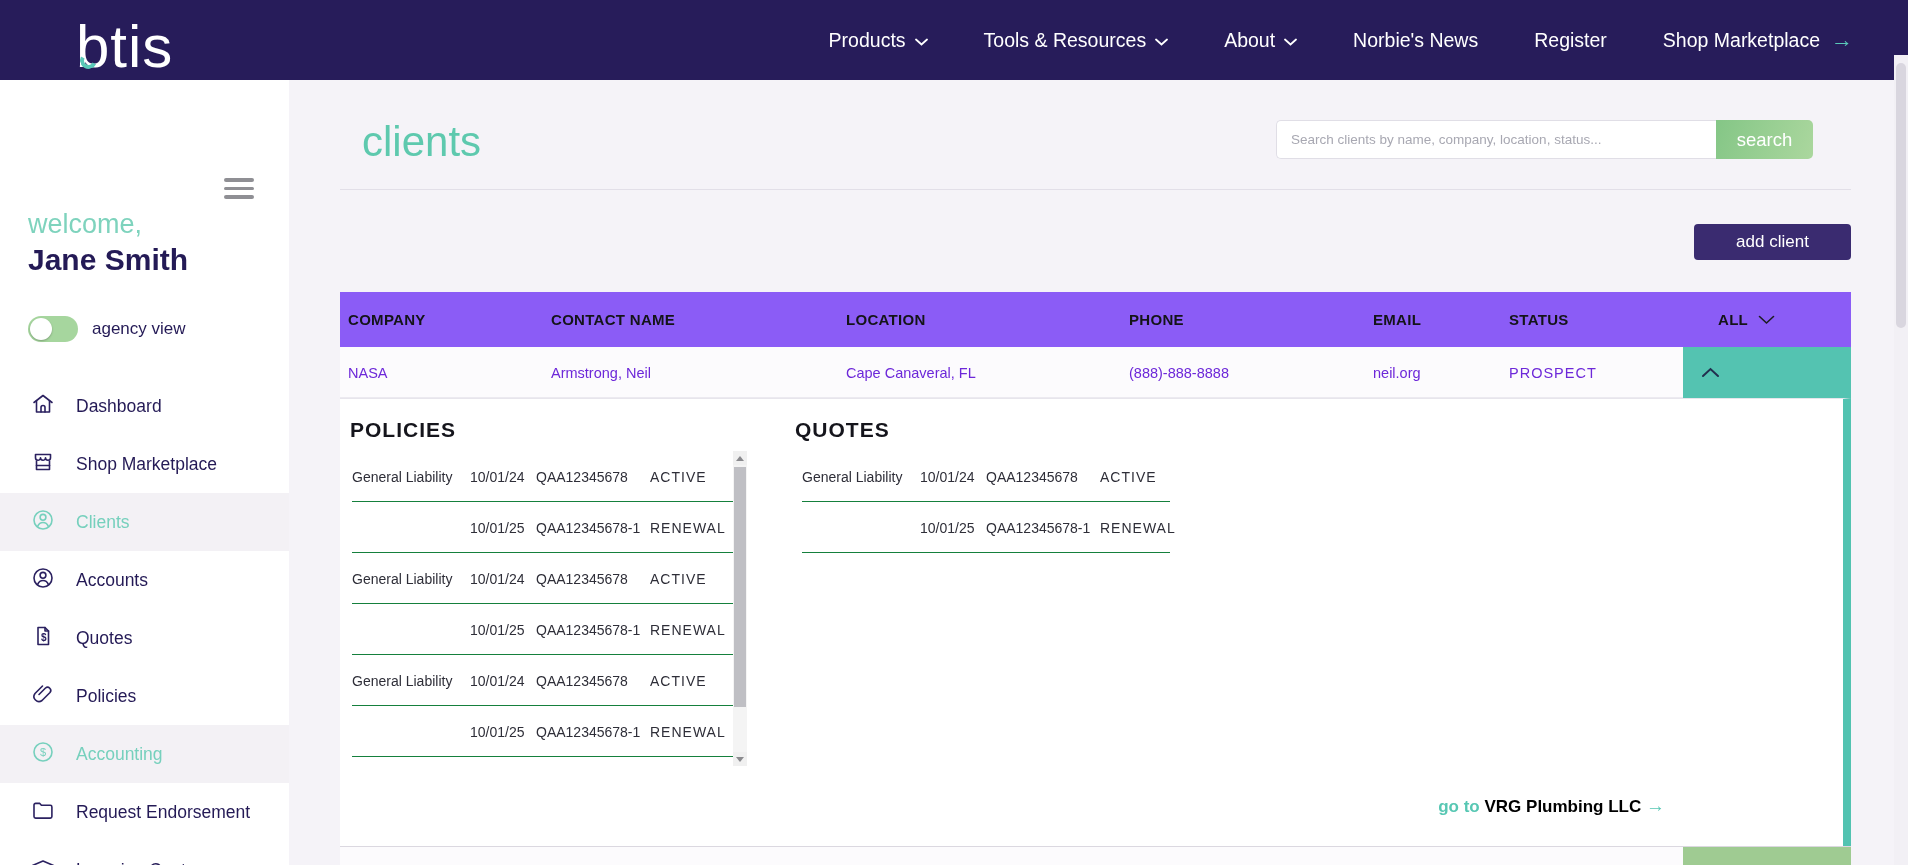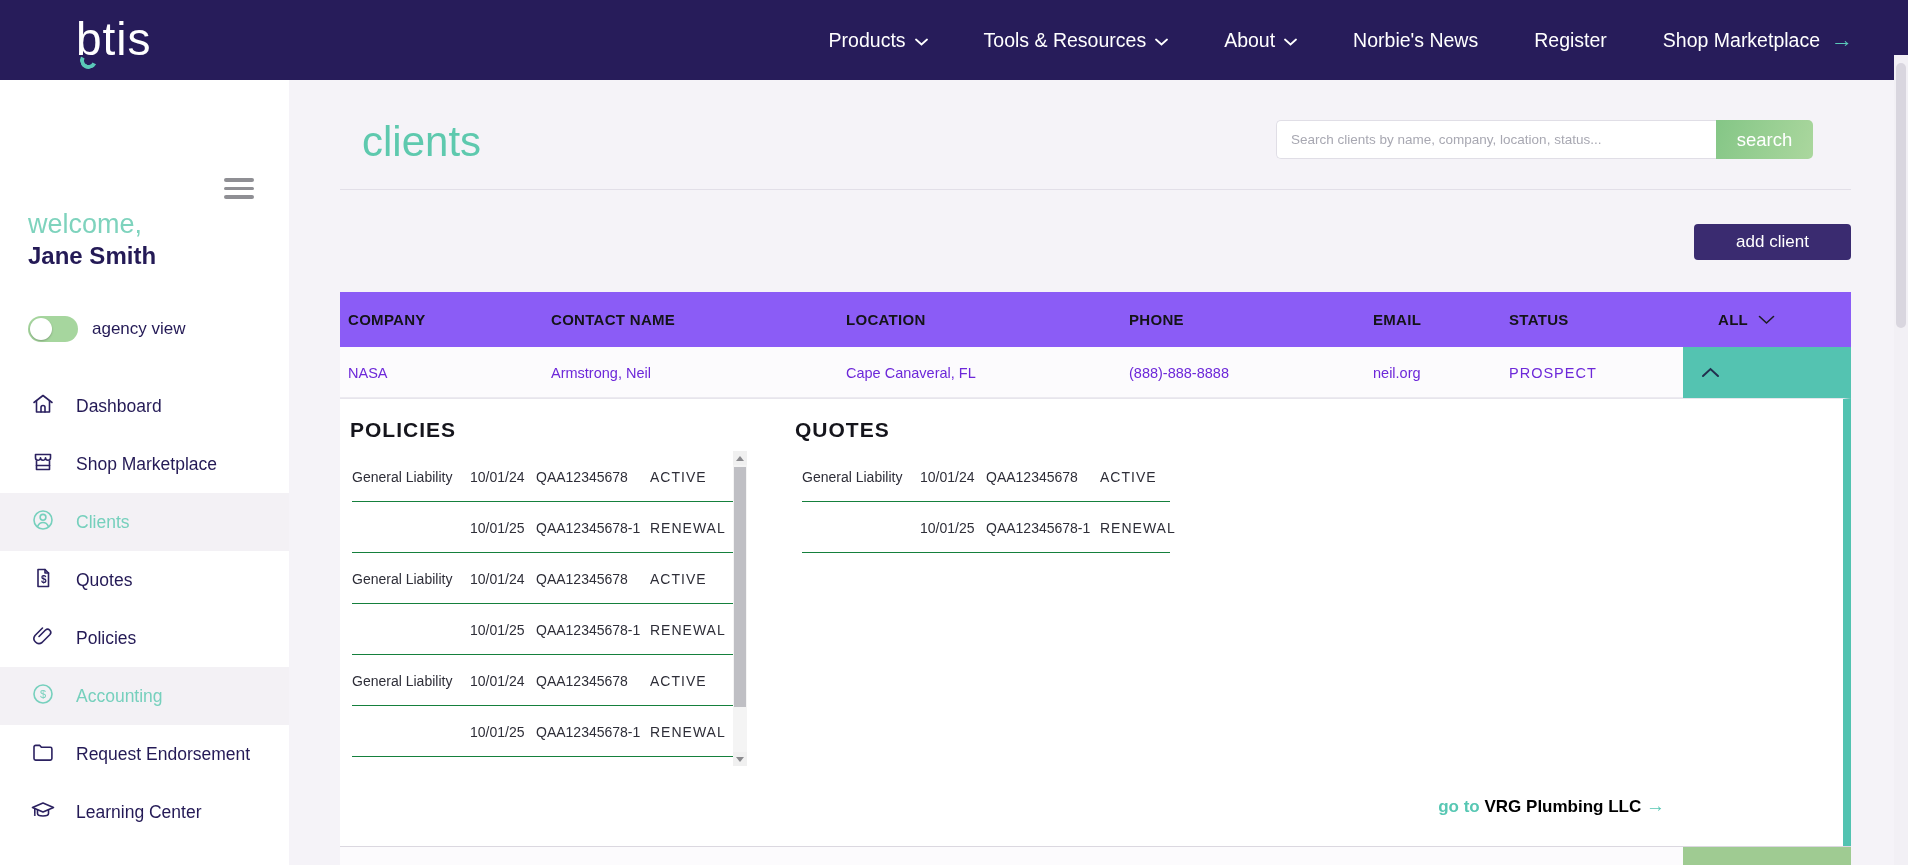--- a/index.html
+++ b/index.html
@@ -2,41 +2,41 @@
 <html><head>
 <meta charset="utf-8">
 <style>
   * { margin:0; padding:0; box-sizing:border-box; }
   html,body { width:1908px; height:865px; overflow:hidden; background:#f5f3f8;
     font-family:"Liberation Sans", sans-serif; }
   #stage { position:relative; width:1908px; height:865px; overflow:hidden; }
 
   
   .topnav { position:absolute; left:0; top:0; width:1908px; height:80px; background:#271c5a; z-index:30; }
-  .logo { position:absolute; left:76px; top:12px; color:#ffffff; font-size:46px; font-weight:500;
+  .logo { position:absolute; left:76px; top:12px; color:#ffffff; font-size:60px; font-weight:500;
     letter-spacing:1px; }
   .logo-arc { position:absolute; left:80px; top:52px; width:17px; height:17px; border:4px solid transparent;
     border-bottom-color:#5ac8b8; border-left-color:#5ac8b8; border-radius:50%; transform:rotate(-18deg); }
   .navmenu { position:absolute; right:55px; top:0; height:80px; display:flex; align-items:center; gap:56px; }
   .navitem { display:flex; align-items:center; gap:9px; color:#ffffff; font-size:19.5px; font-weight:500;
     cursor:pointer; white-space:nowrap; }
   .nav-chev svg { display:block; margin-top:3px; }
   .nav-arrow { color:#5ac8b8; font-size:22px; font-weight:700; margin-left:2px; }
 
   
   .pg-scroll { position:absolute; right:0; top:55px; width:14px; height:810px; background:#f2f0f5; z-index:40; }
   .pg-thumb { position:absolute; right:2px; top:8px; width:10px; height:265px; background:#d9d6df; border-radius:5px; }
 
   
   .sidebar { position:absolute; left:0; top:80px; width:289px; height:785px; background:#ffffff; z-index:20; }
   .hamburger { position:absolute; left:224px; top:98px; width:30px; cursor:pointer; }
   .hamburger i { display:block; width:30px; height:3.5px; background:#8f8f94; border-radius:2px; margin-bottom:5px; }
   .welcome { position:absolute; left:28px; top:128px; line-height:1.2; }
   .welcome .w1 { font-size:27px; font-weight:500; color:#7ed3bd; }
-  .welcome .w2 { font-size:24px; font-weight:700; color:#241a56; margin-top:2px; }
+  .welcome .w2 { font-size:30px; font-weight:700; color:#241a56; margin-top:2px; }
   .agency { position:absolute; left:28px; top:236px; display:flex; align-items:center; gap:14px; }
   .toggle { position:relative; width:50px; height:26px; background:#a6d69e; border-radius:13px; cursor:pointer; }
   .knob { position:absolute; left:2px; top:2px; width:22px; height:22px; background:#ffffff; border-radius:50%;
     box-shadow:0 1px 2px rgba(0,0,0,.25); }
   .agency-label { font-size:17px; color:#241a56; font-weight:500; }
   .sidemenu { position:absolute; left:0; top:297px; width:289px; }
   .side-item { display:flex; align-items:center; height:58px; padding-left:30px; gap:20px; cursor:pointer;
     color:#2b2160;text-align:center; }
   .side-item .lbl { font-size:17.5px; font-weight:500; color:#241a56; white-space:nowrap; }
   .side-item svg { flex:0 0 auto; }
@@ -203,20 +203,30 @@
         <span>
           <svg width="26" height="26" viewBox="0 0 26 26" fill="none" stroke="currentColor" stroke-width="1.6" stroke-linecap="round" stroke-linejoin="round">
               <circle cx="13" cy="13" r="9"></circle>
               <circle cx="13" cy="10.3" r="2.9"></circle>
               <path d="M7.6 19.4 c1.2-2.7 3-3.9 5.4-3.9 s4.2 1.2 5.4 3.9"></path>
             </svg>
         </span>
         <span class="lbl">Clients</span>
       </div>
 
+      <div class="side-item">
+        <span>
+          <svg width="26" height="26" viewBox="0 0 26 26" fill="none" stroke="currentColor" stroke-width="1.6" stroke-linecap="round" stroke-linejoin="round">
+              <circle cx="13" cy="13" r="9"></circle>
+              <circle cx="13" cy="10.3" r="2.9"></circle>
+              <path d="M7.6 19.4 c1.2-2.7 3-3.9 5.4-3.9 s4.2 1.2 5.4 3.9"></path>
+            </svg>
+        </span>
+        <span class="lbl">Accounts</span>
+      </div>
 
       <div class="side-item">
         <span>
           <svg width="26" height="26" viewBox="0 0 26 26" fill="none" stroke="currentColor" stroke-width="1.6" stroke-linecap="round" stroke-linejoin="round">
               <path d="M8 4.5 h7 l3.5 3.5 V21.5 H8 z"></path>
               <path d="M15 4.5 v3.5 h3.5"></path>
               <text x="11" y="17.5" font-size="10" stroke="none" fill="currentColor" font-weight="bold">$</text>
             </svg>
         </span>
         <span class="lbl">Quotes</span>

